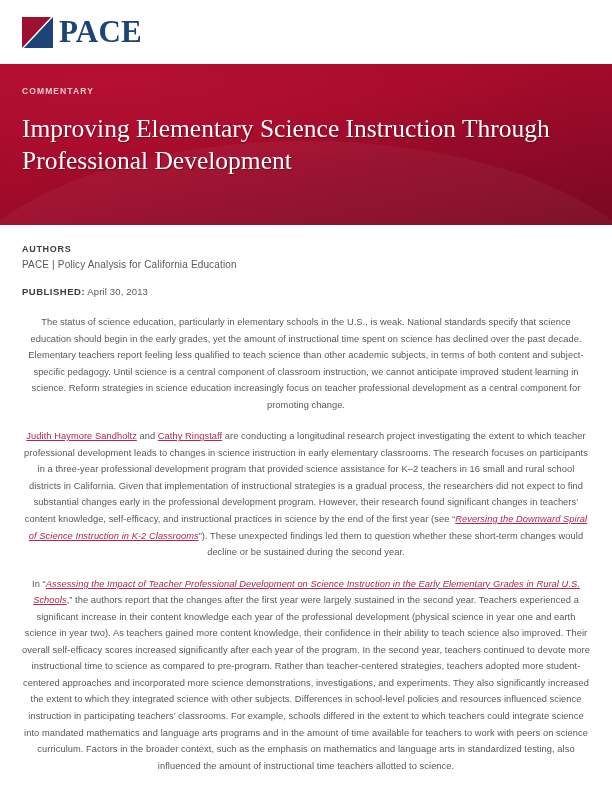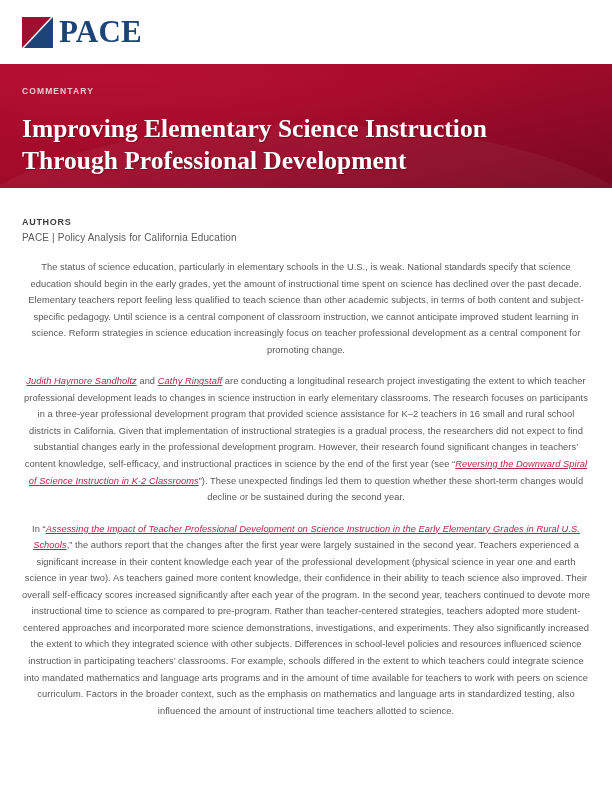--- a/index.html
+++ b/index.html
@@ -42,21 +42,21 @@
     font-size: 31px;
     letter-spacing: 0.2px;
     color: #1d4477;
     line-height: 1;
     padding-bottom: 2px;
   }
 
   
   .banner {
     position: relative;
-    height: 124px;
+    height: 161px;
     background:
       radial-gradient(ellipse 120% 90% at 18% 10%, rgba(190,20,55,0.55) 0%, rgba(160,12,42,0.0) 62%),
       linear-gradient(168deg, #a90b2c 0%, #a60b2b 38%, #8e0a27 72%, #790820 100%);
     overflow: hidden;
   }
   .banner::after {
     content: "";
     position: absolute;
     left: -10%;
     right: -10%;
@@ -76,29 +76,29 @@
     font-size: 8.5px;
     letter-spacing: 1.1px;
     font-weight: 600;
     margin-bottom: 17px;
   }
   .banner-title {
     font-family: "Liberation Serif", serif;
     color: #ffffff;
     font-size: 25.5px;
     line-height: 1.26;
-    font-weight: bold;
+    font-weight: normal;
     margin: 0;
     text-shadow: 1px 1px 1px rgba(80,0,15,0.55);
     max-width: 560px;
   }
 
   
   .content {
-    padding: 29px 22px 0 22px;
+    padding: 19px 22px 0 22px;
   }
   .meta-label {
     font-size: 9px;
     font-weight: bold;
     letter-spacing: 0.7px;
     color: #3d3d3d;
     margin-bottom: 5px;
   }
   .meta-line {
     font-size: 10px;
@@ -123,21 +123,20 @@
     font-size: 9.3px;
     line-height: 1.78;
     color: #585858;
     margin: 0 0 15px 0;
     text-align: center;
     letter-spacing: 0.06px;
   }
   a.doc-link {
     color: #b5274b;
     text-decoration: underline;
-    font-style: italic;
   }
   a.doc-link.italic {
     font-style: italic;
   }
 </style>
 </head>
 <body>
 
 <div class="logo-area">
   <div class="logo">
@@ -159,19 +158,23 @@
   </div>
 </div>
 
 <div class="content">
 
   <div class="meta-label">AUTHORS</div>
   <div class="meta-line">
     <span>PACE</span><span class="meta-sep">|</span><span>Policy Analysis for California Education</span>
   </div>
 
+  <div class="published">
+    <span class="pub-label">PUBLISHED:</span>
+    <span>April 30, 2013</span>
+  </div>
 
   <div id="paras">
       <p class="body-para"><span>The status of science education, particularly in elementary schools in the U.S., is weak.  National standards specify that science education should begin in the early grades, yet the amount of instructional time spent on science has declined over the past decade.  Elementary teachers report feeling less qualified to teach science than other academic subjects, in terms of both content and subject-specific pedagogy.  Until science is a central component of classroom instruction, we cannot anticipate improved student learning in science.  Reform strategies in science education increasingly focus on teacher professional development as a central component for promoting change.</span></p>
       <p class="body-para"><a class="doc-link" href="#">Judith Haymore Sandholtz</a><span> and </span><a class="doc-link" href="#">Cathy Ringstaff</a><span> are conducting a longitudinal research project investigating the extent to which teacher professional development leads to changes in science instruction in early elementary classrooms.  The research focuses on participants in a three-year professional development program that provided science assistance for K–2 teachers in 16 small and rural school districts in California.  Given that implementation of instructional strategies is a gradual process, the researchers did not expect to find substantial changes early in the professional development program.  However, their research found significant changes in teachers’ content knowledge, self-efficacy, and instructional practices in science by the end of the first year (see “</span><a class="doc-link italic" href="#">Reversing the Downward Spiral of Science Instruction in K-2 Classrooms</a><span>”).  These unexpected findings led them to question whether these short-term changes would decline or be sustained during the second year.</span></p>
       <p class="body-para"><span>In “</span><a class="doc-link italic" href="#">Assessing the Impact of Teacher Professional Development on Science Instruction in the Early Elementary Grades in Rural U.S. Schools</a><span>,” the authors report that the changes after the first year were largely sustained in the second year. Teachers experienced a significant increase in their content knowledge each year of the professional development (physical science in year one and earth science in year two).  As teachers gained more content knowledge, their confidence in their ability to teach science also improved.  Their overall self-efficacy scores increased significantly after each year of the program.  In the second year, teachers continued to devote more instructional time to science as compared to pre-program.  Rather than teacher-centered strategies, teachers adopted more student-centered approaches and incorporated more science demonstrations, investigations, and experiments.  They also significantly increased the extent to which they integrated science with other subjects.  Differences in school-level policies and resources influenced science instruction in participating teachers’ classrooms.  For example, schools differed in the extent to which teachers could integrate science into mandated mathematics and language arts programs and in the amount of time available for teachers to work with peers on science curriculum.  Factors in the broader context, such as the emphasis on mathematics and language arts in standardized testing, also influenced the amount of instructional time teachers allotted to science.</span></p>
     </div>
 </div>
 
 </body></html>

